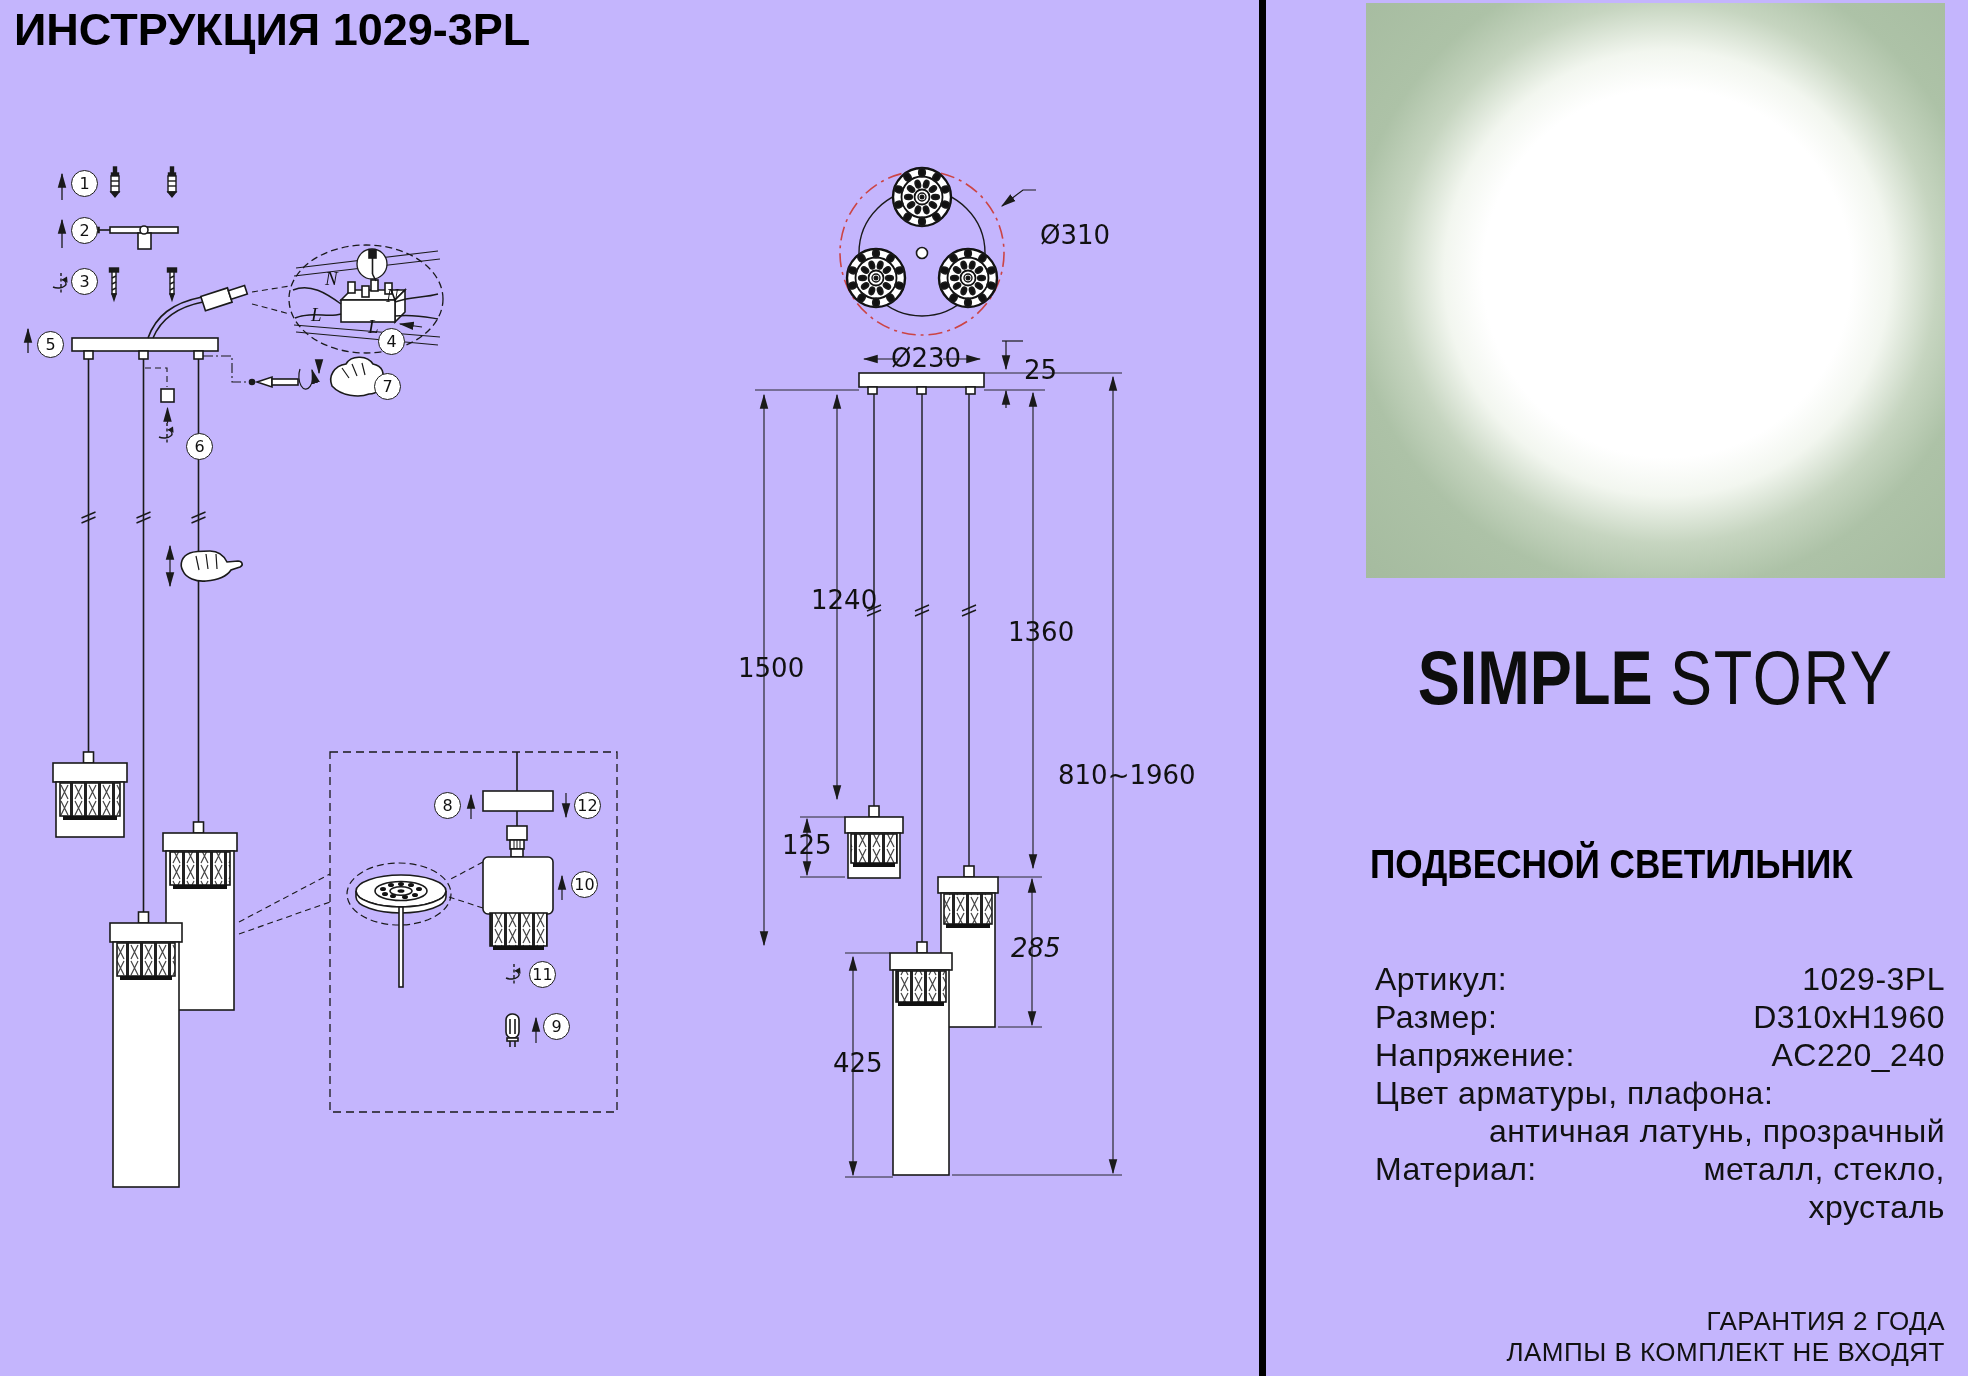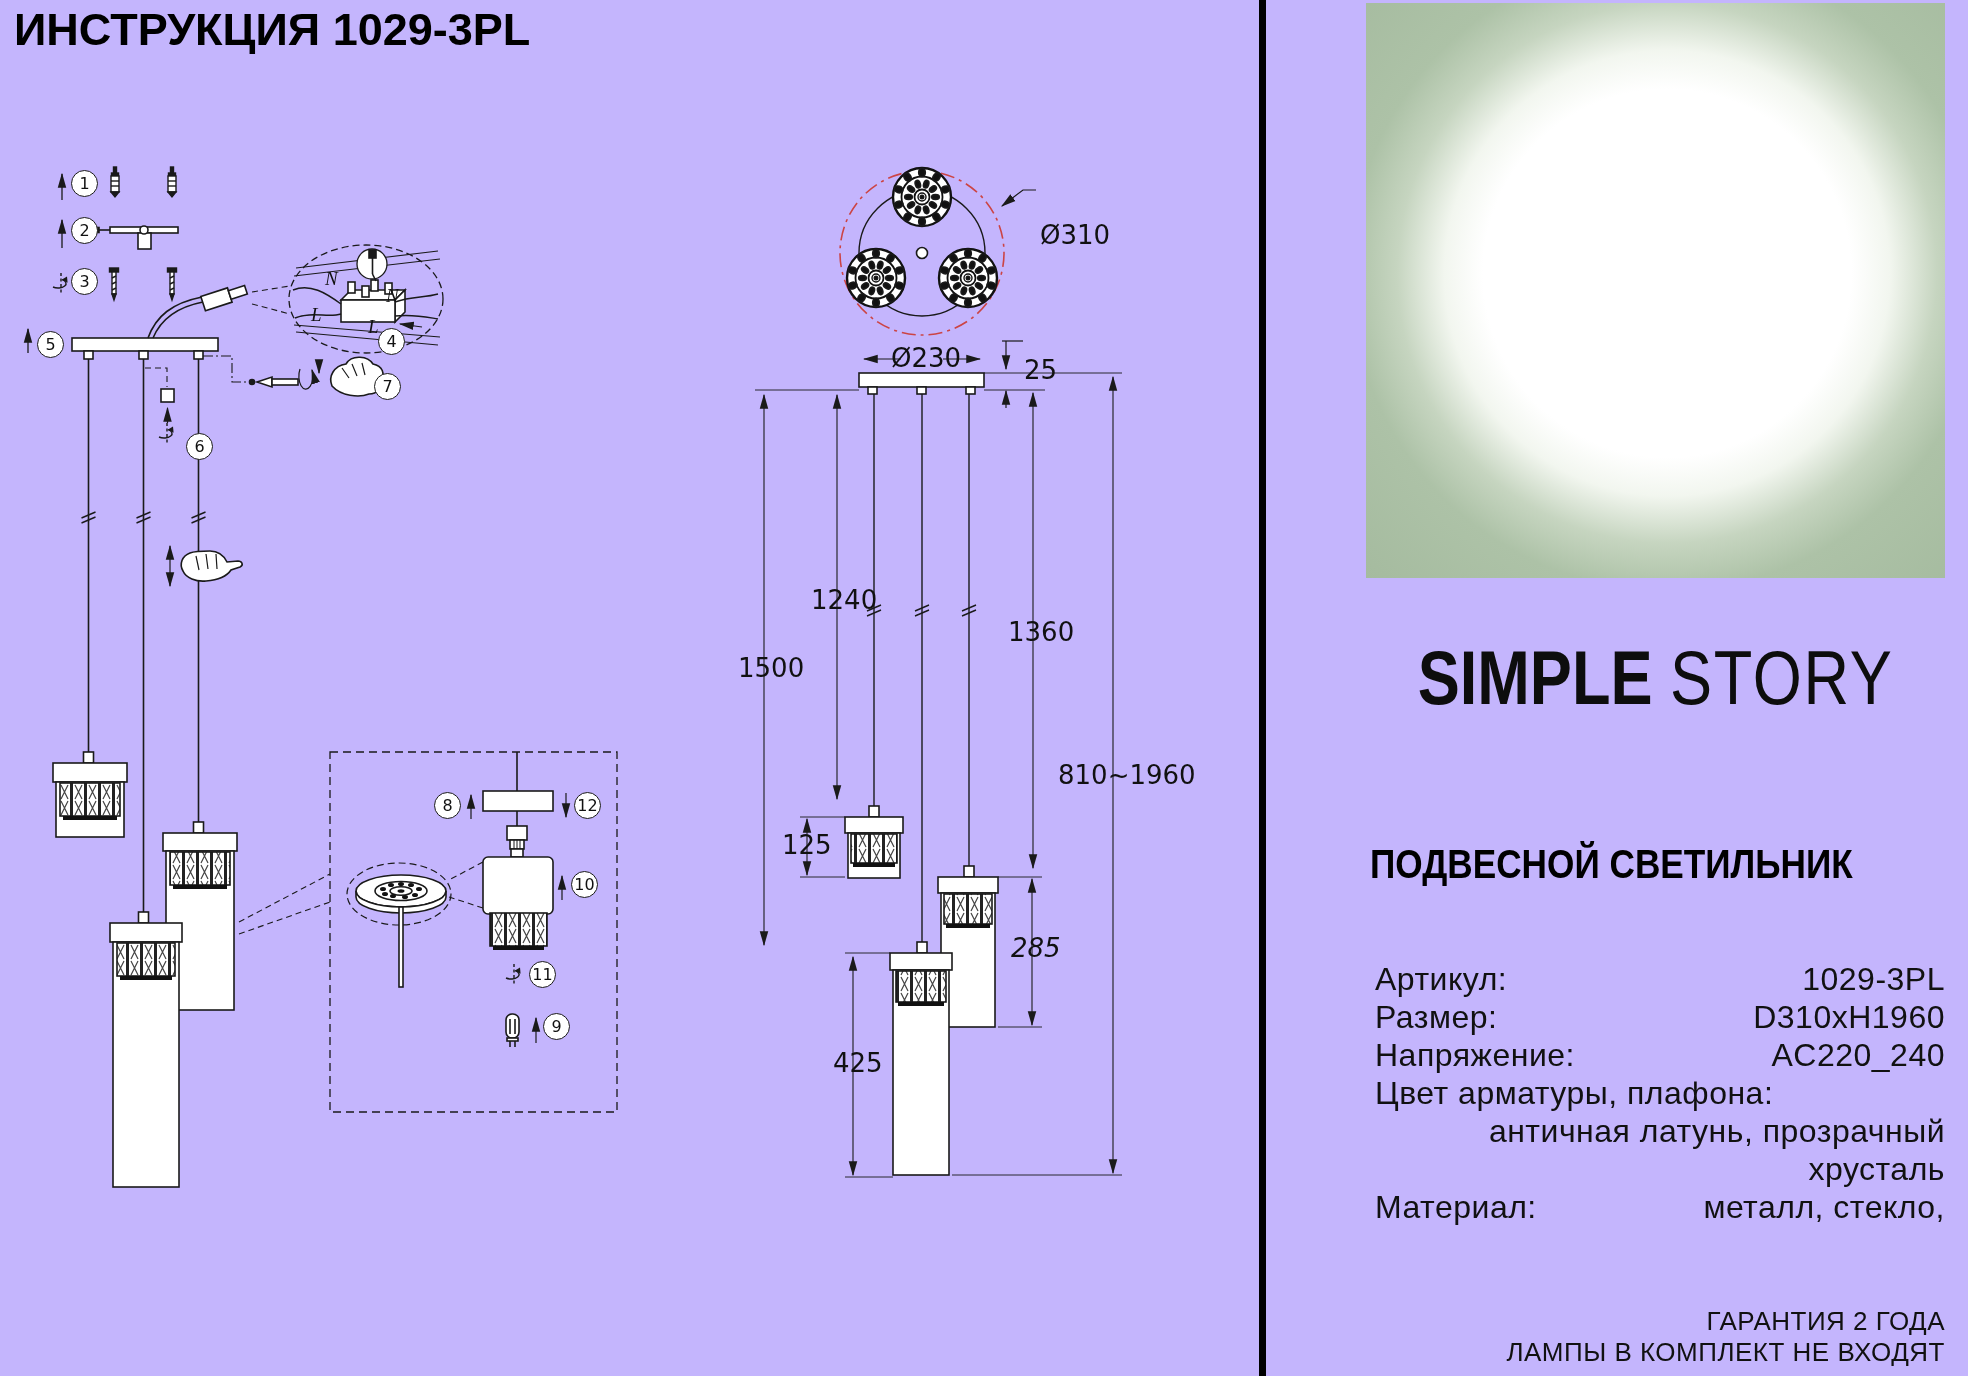--- a/index.html
+++ b/index.html
@@ -376,26 +376,26 @@
     </div>
     <div class="spec-row">
       <span>Цвет арматуры, плафона:</span>
       <span></span>
     </div>
     <div class="spec-row">
       <span></span>
       <span>античная латунь, прозрачный</span>
     </div>
     <div class="spec-row">
+      <span>Материал:</span>
+      <span>металл, стекло,</span>
+    </div>
+    <div class="spec-row">
       <span></span>
       <span>хрусталь</span>
-    </div>
-    <div class="spec-row">
-      <span>Материал:</span>
-      <span>металл, стекло,</span>
     </div>
   </div>
 
   <div class="footer">
     <div>ГАРАНТИЯ 2 ГОДА</div>
     <div>ЛАМПЫ В КОМПЛЕКТ НЕ ВХОДЯТ</div>
   </div>
 
 </div>
 

